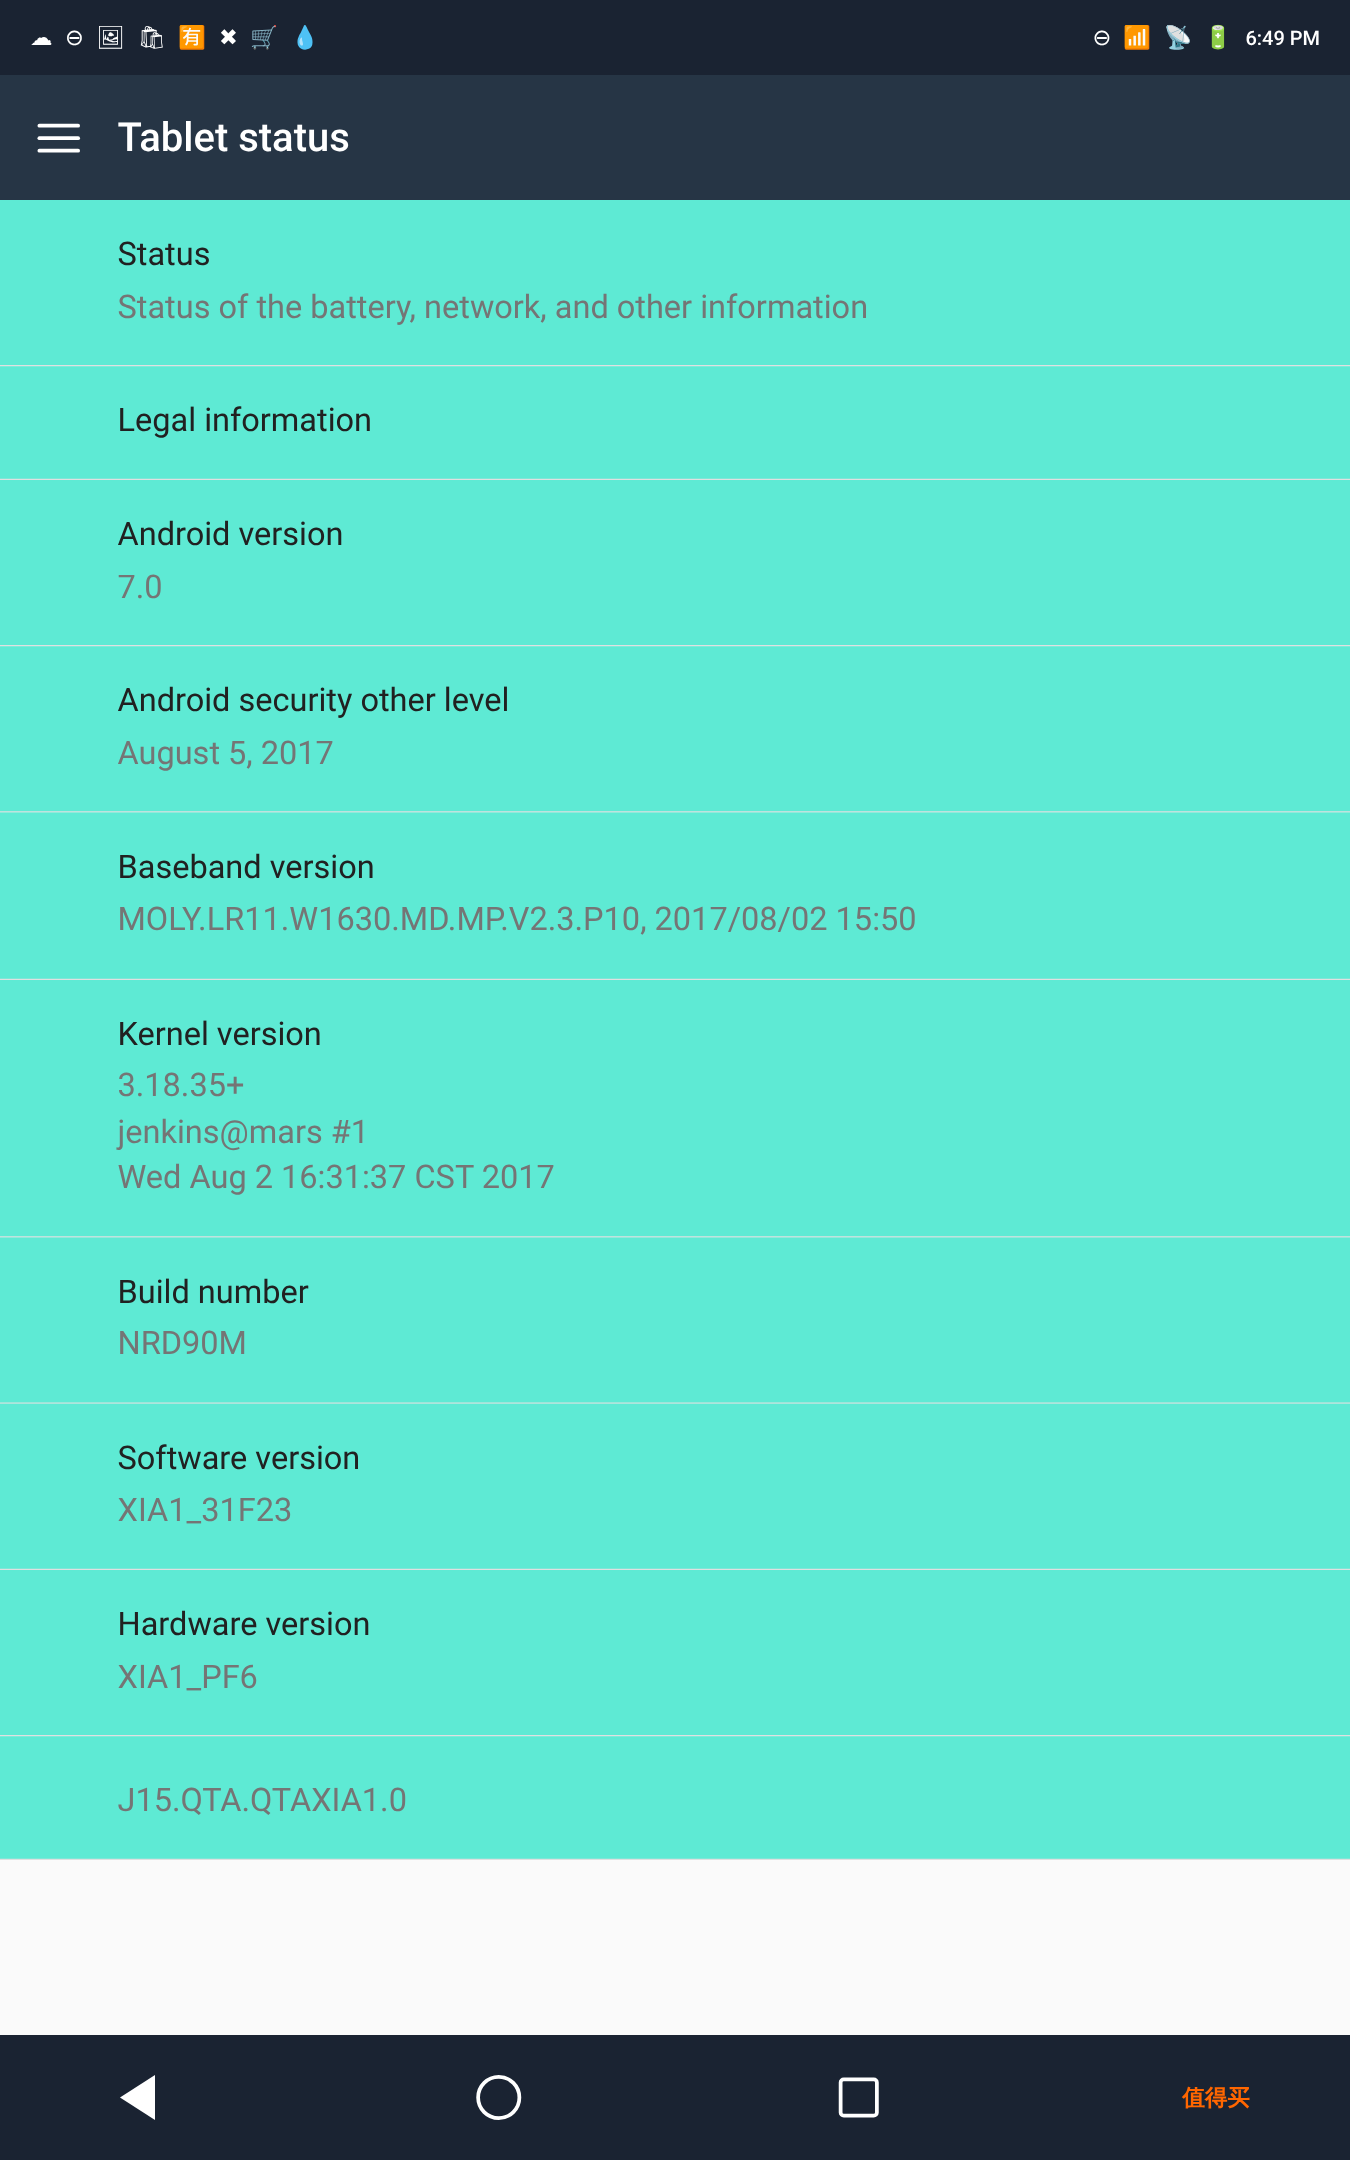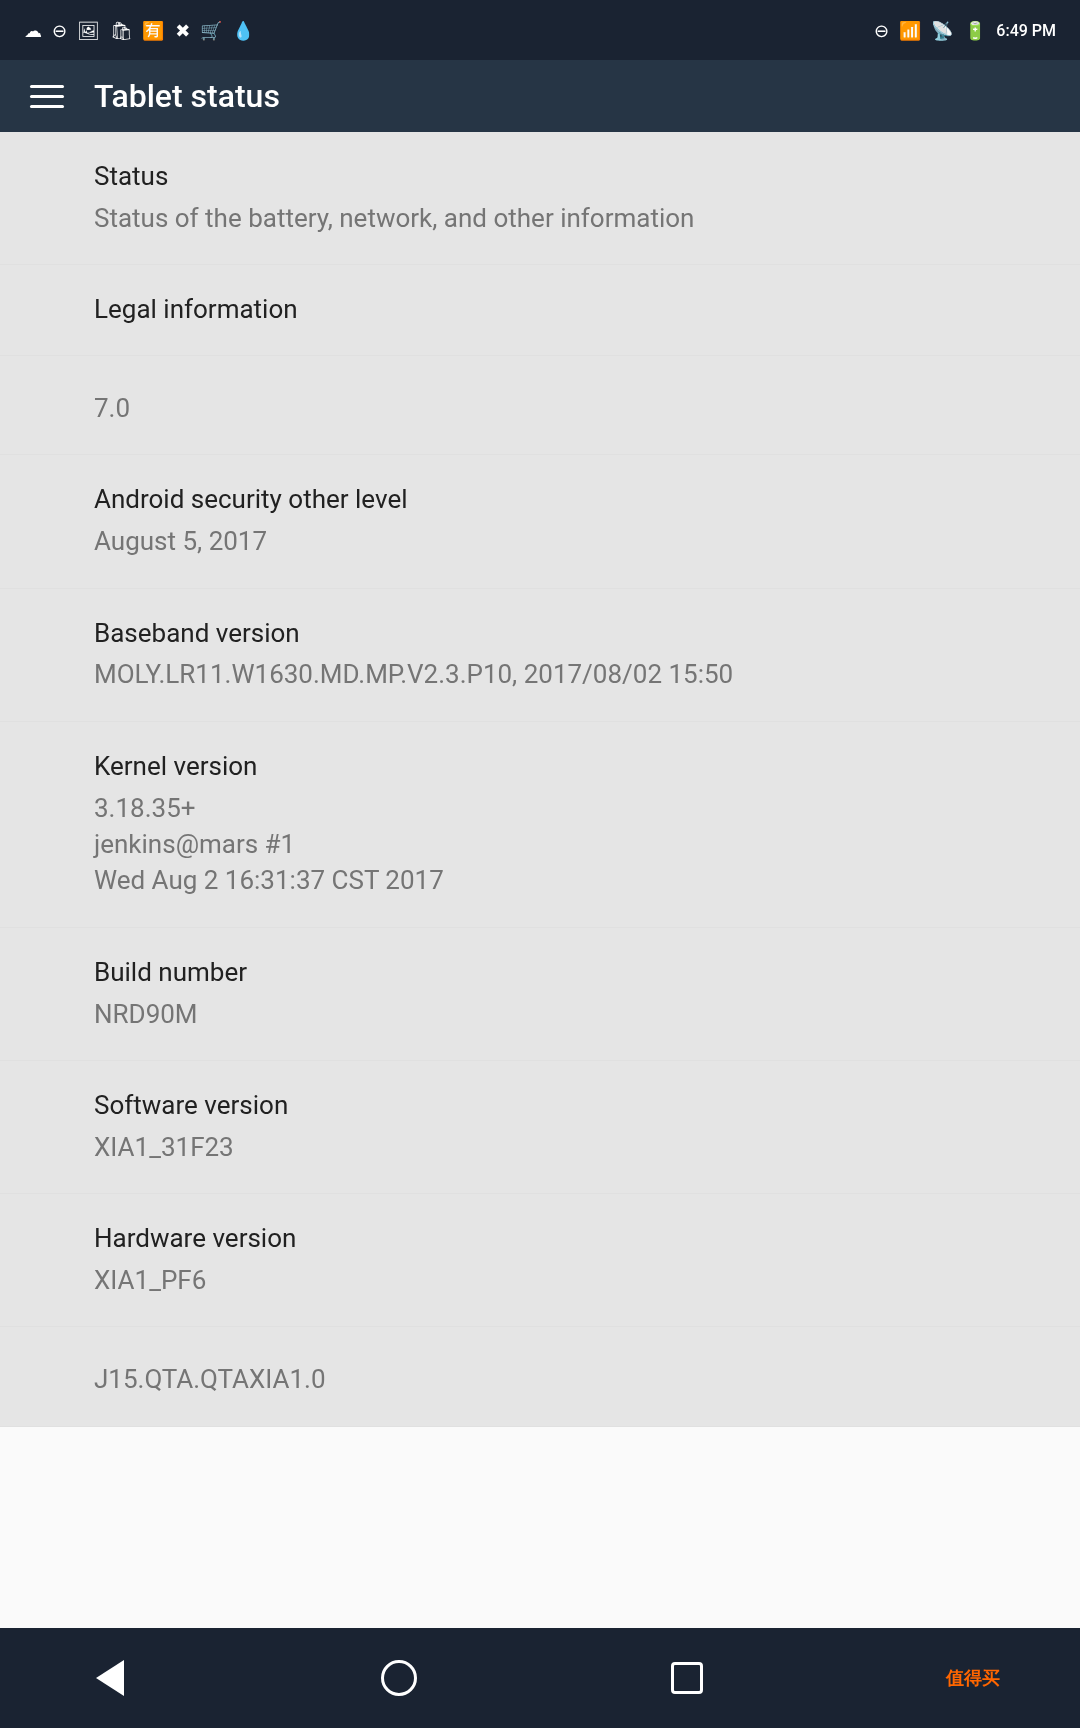--- a/index.html
+++ b/index.html
@@ -50,21 +50,21 @@
     .status-time {
       color: white;
       font-size: 16px;
       font-weight: 500;
       text-align: center;
     }
 
     
     .toolbar {
       width: 100%;
-      height: 72px;
+      height: 100px;
       background: #263545;
       display: flex;
       align-items: center;
       padding: 0 30px;
       gap: 30px;
       flex-shrink: 0;
     }
 
     .hamburger-icon {
       display: flex;
@@ -89,21 +89,21 @@
 
     
     .content {
       flex: 1;
       background: #fafafa;
       overflow-y: auto;
     }
 
     
     .list-item {
-      background: #e5e5e5;
+      background: #5eead4;
       padding: 28px 94px;
       border-bottom: 1px solid #e0e0e0;
       cursor: pointer;
     }
 
     .list-item:first-child {
       border-top: none;
     }
 
     .list-item-title {
@@ -218,20 +218,21 @@
     <div class="list-item-title">Status</div>
     <div class="list-item-subtitle">Status of the battery, network, and other information</div>
   </div>
 
   <div class="list-item">
     <div class="list-item-title">Legal information</div>
   </div>
 
 
   <div class="list-item">
+    <div class="list-item-title">Android version</div>
     <div class="list-item-subtitle">7.0</div>
   </div>
 
   <div class="list-item">
     <div class="list-item-title">Android security other level</div>
     <div class="list-item-subtitle">August 5, 2017</div>
   </div>
 
   <div class="list-item">
     <div class="list-item-title">Baseband version</div>

